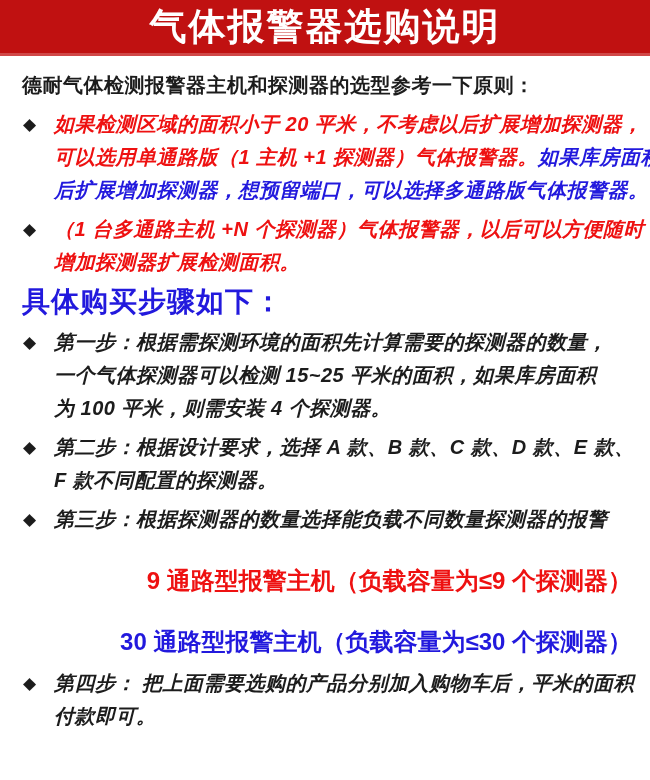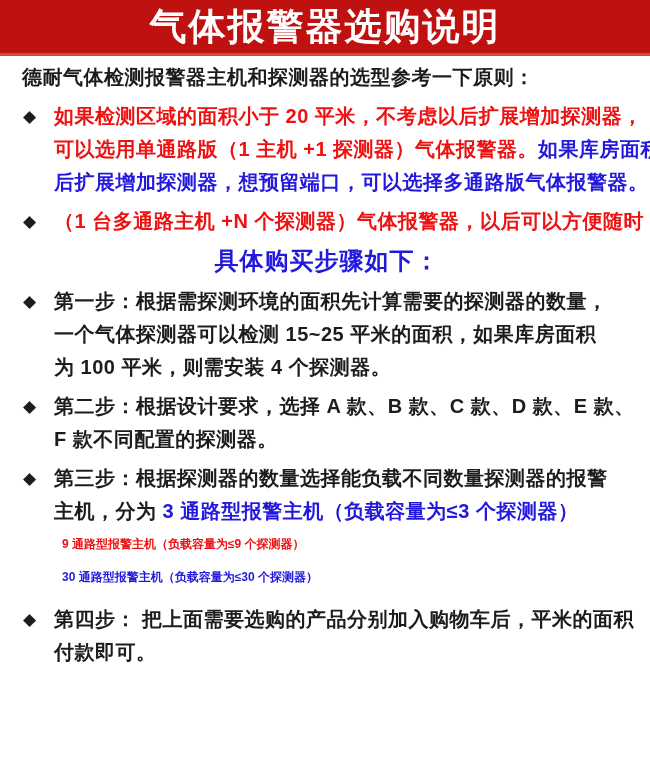--- a/index.html
+++ b/index.html
@@ -29,56 +29,56 @@
   }
   .banner h1{
     margin:0;
     color:var(--white);
     font-size:37px;
     letter-spacing:2px;
     font-weight:bold;
     line-height:1;
   }
   .content{
-    padding:5px 18px 0 22px;
+    padding:13px 18px 0 22px;
   }
   .line{
     white-space:nowrap;
     line-height:33px;
     font-size:20px;
     letter-spacing:0.5px;
   }
   .intro{margin:0 0 6px 0;}
   .bullet{
     display:flex;
     margin:6px 0 0 0;
   }
   .diamond{
     flex:0 0 31px;
     font-size:17px;
     line-height:33px;
     color:var(--black);
     padding-left:1px;
   }
-  .btext{flex:1 1 auto;min-width:0;}
+  .btext{flex:1 1 auto;min-width:0;font-style:italic;}
   .steps-heading{
     margin:5px 0 4px 0;
-    font-size:24px;
+    font-size:28px;
     line-height:36px;
     color:var(--blue);
     letter-spacing:1px;
     white-space:nowrap;
-    text-align:center;
   }
   .subline{
-    text-align:left;
+    text-align:right;
     padding-left:40px;
     line-height:33px;
-    font-size:12px;
+    font-size:24px;
     white-space:nowrap;
+    margin-top:28px;
   }
   .c-red{color:var(--red);}
   .c-blue{color:var(--blue);}
   .c-magenta{color:var(--magenta);}
   .c-black{color:var(--black);}
 </style>
 </head>
 <body>
 
 <div class="page">
@@ -97,20 +97,21 @@
         <div class="line"><span class="c-red">如果检测区域的面积小于 20 平米，不考虑以后扩展增加探测器，</span></div>
         <div class="line"><span class="c-red">可以选用单通路版（1 主机 +1 探测器）气体报警器。</span><span class="c-blue">如果库房面积</span></div>
         <div class="line"><span class="c-blue">后扩展增加探测器，想预留端口，可以选择多通路版气体报警器。</span></div>
       </div>
     </div>
 
     <div class="bullet">
       <span class="diamond">◆</span>
       <div class="btext">
         <div class="line"><span class="c-red">（1 台多通路主机 +N 个探测器）气体报警器，以后可以方便随时</span></div>
+        <div class="line"><span class="c-red">增加探测器扩展检测面积。</span></div>
       </div>
     </div>
 
     <h2 class="steps-heading">具体购买步骤如下：</h2>
 
     <div class="bullet">
       <span class="diamond">◆</span>
       <div class="btext">
         <div class="line"><span class="c-black">第一步：根据需探测环境的面积先计算需要的探测器的数量，</span></div>
         <div class="line"><span class="c-black">一个气体探测器可以检测 15~25 平米的面积，如果库房面积</span></div>
@@ -123,21 +124,20 @@
       <div class="btext">
         <div class="line"><span class="c-black">第二步：根据设计要求，选择 A 款、B 款、C 款、D 款、E 款、</span></div>
         <div class="line"><span class="c-black">F 款不同配置的探测器。</span></div>
       </div>
     </div>
 
     <div class="bullet">
       <span class="diamond">◆</span>
       <div class="btext">
         <div class="line"><span class="c-black">第三步：根据探测器的数量选择能负载不同数量探测器的报警</span></div>
-        <div class="line"><span class="c-black">主机，分为 </span><span class="c-blue">3 通路型报警主机（负载容量为≤3 个探测器）</span></div>
       </div>
     </div>
     <div class="subline"><span class="c-red">9 通路型报警主机（负载容量为≤9 个探测器）</span></div>
     <div class="subline"><span class="c-blue">30 通路型报警主机（负载容量为≤30 个探测器）</span></div>
 
     <div class="bullet" style="margin-top:9px">
       <span class="diamond">◆</span>
       <div class="btext">
         <div class="line"><span class="c-black">第四步： 把上面需要选购的产品分别加入购物车后，平米的面积</span></div>
         <div class="line"><span class="c-black">付款即可。</span></div>

